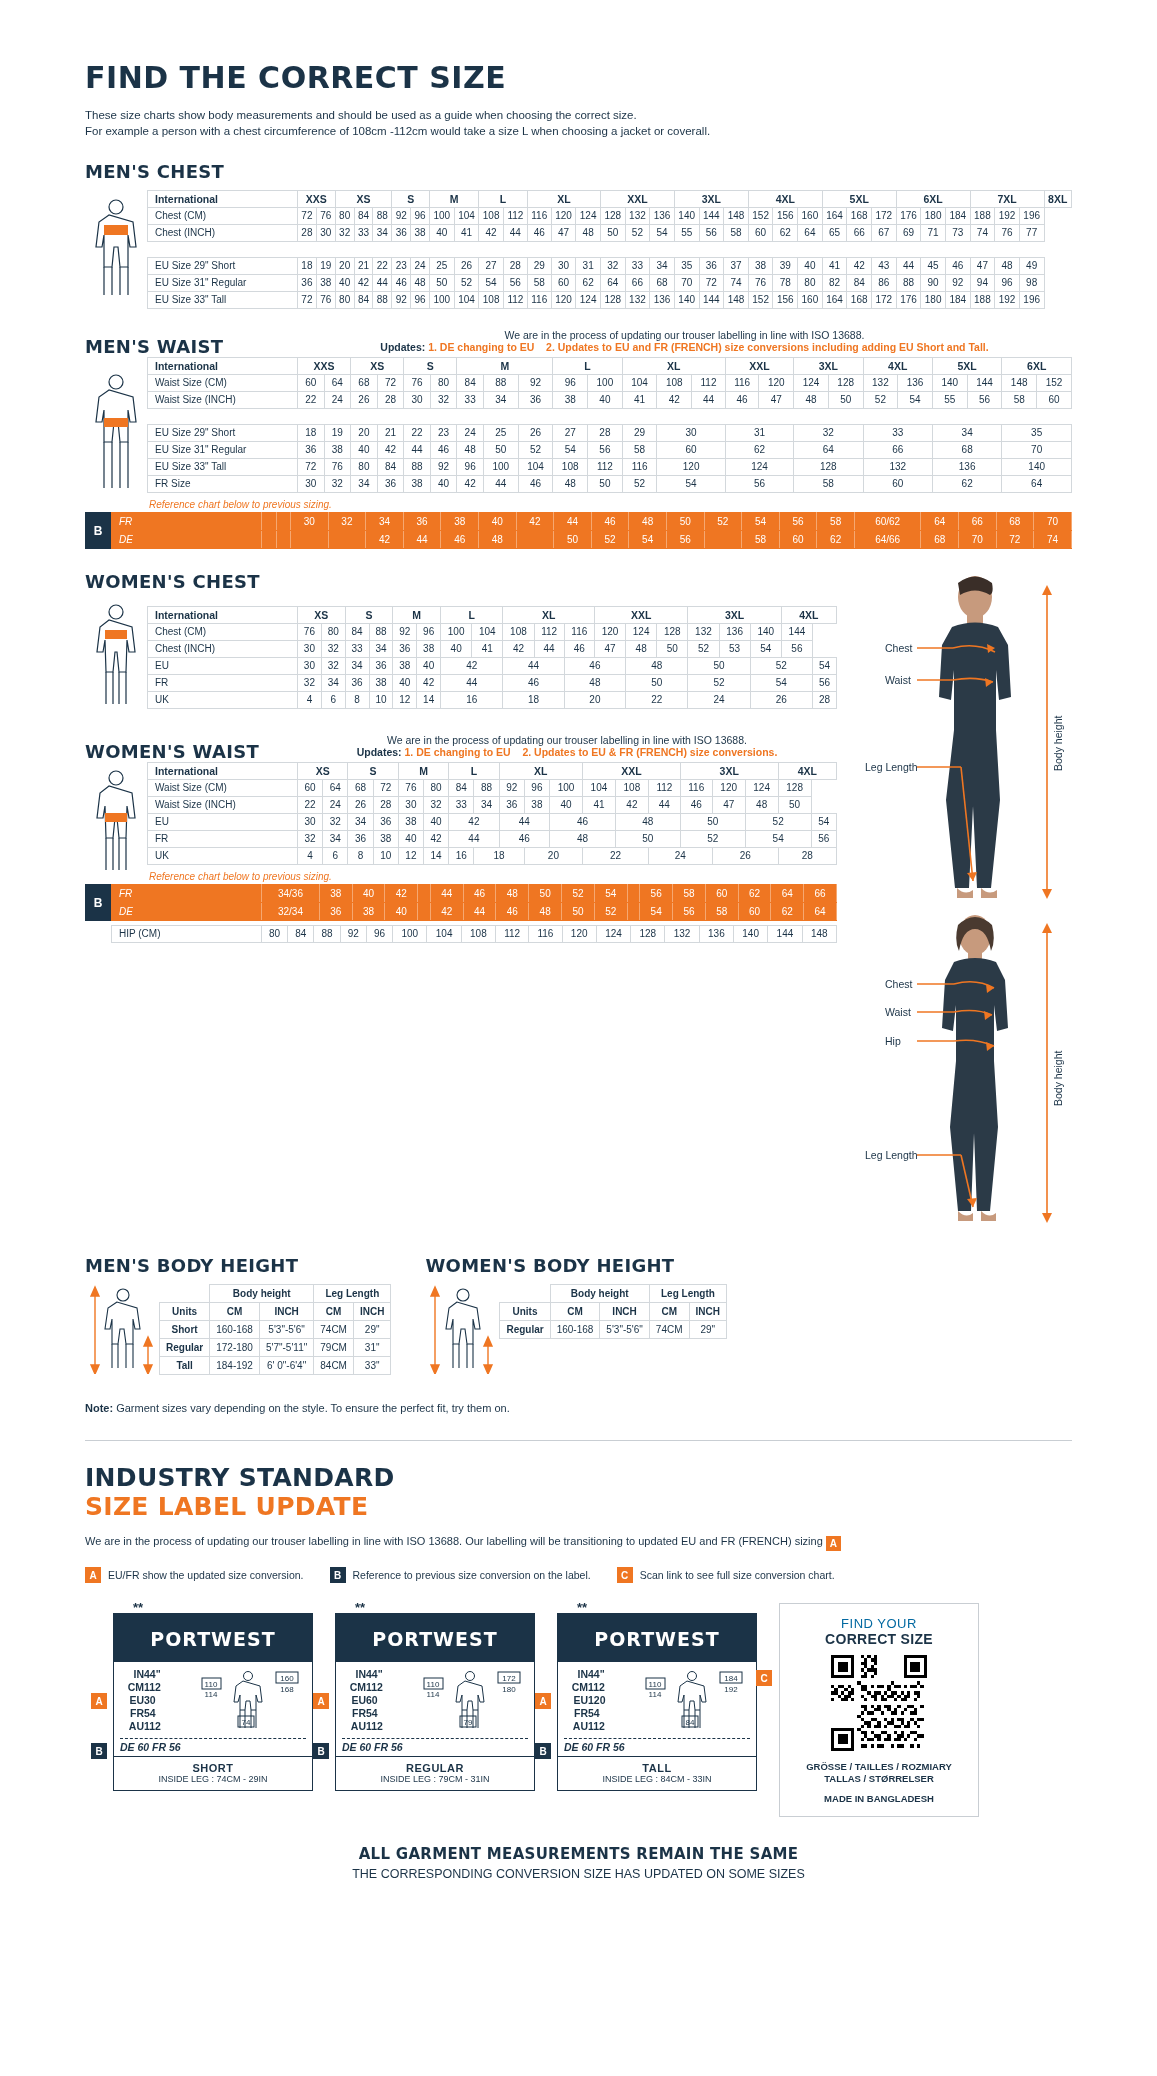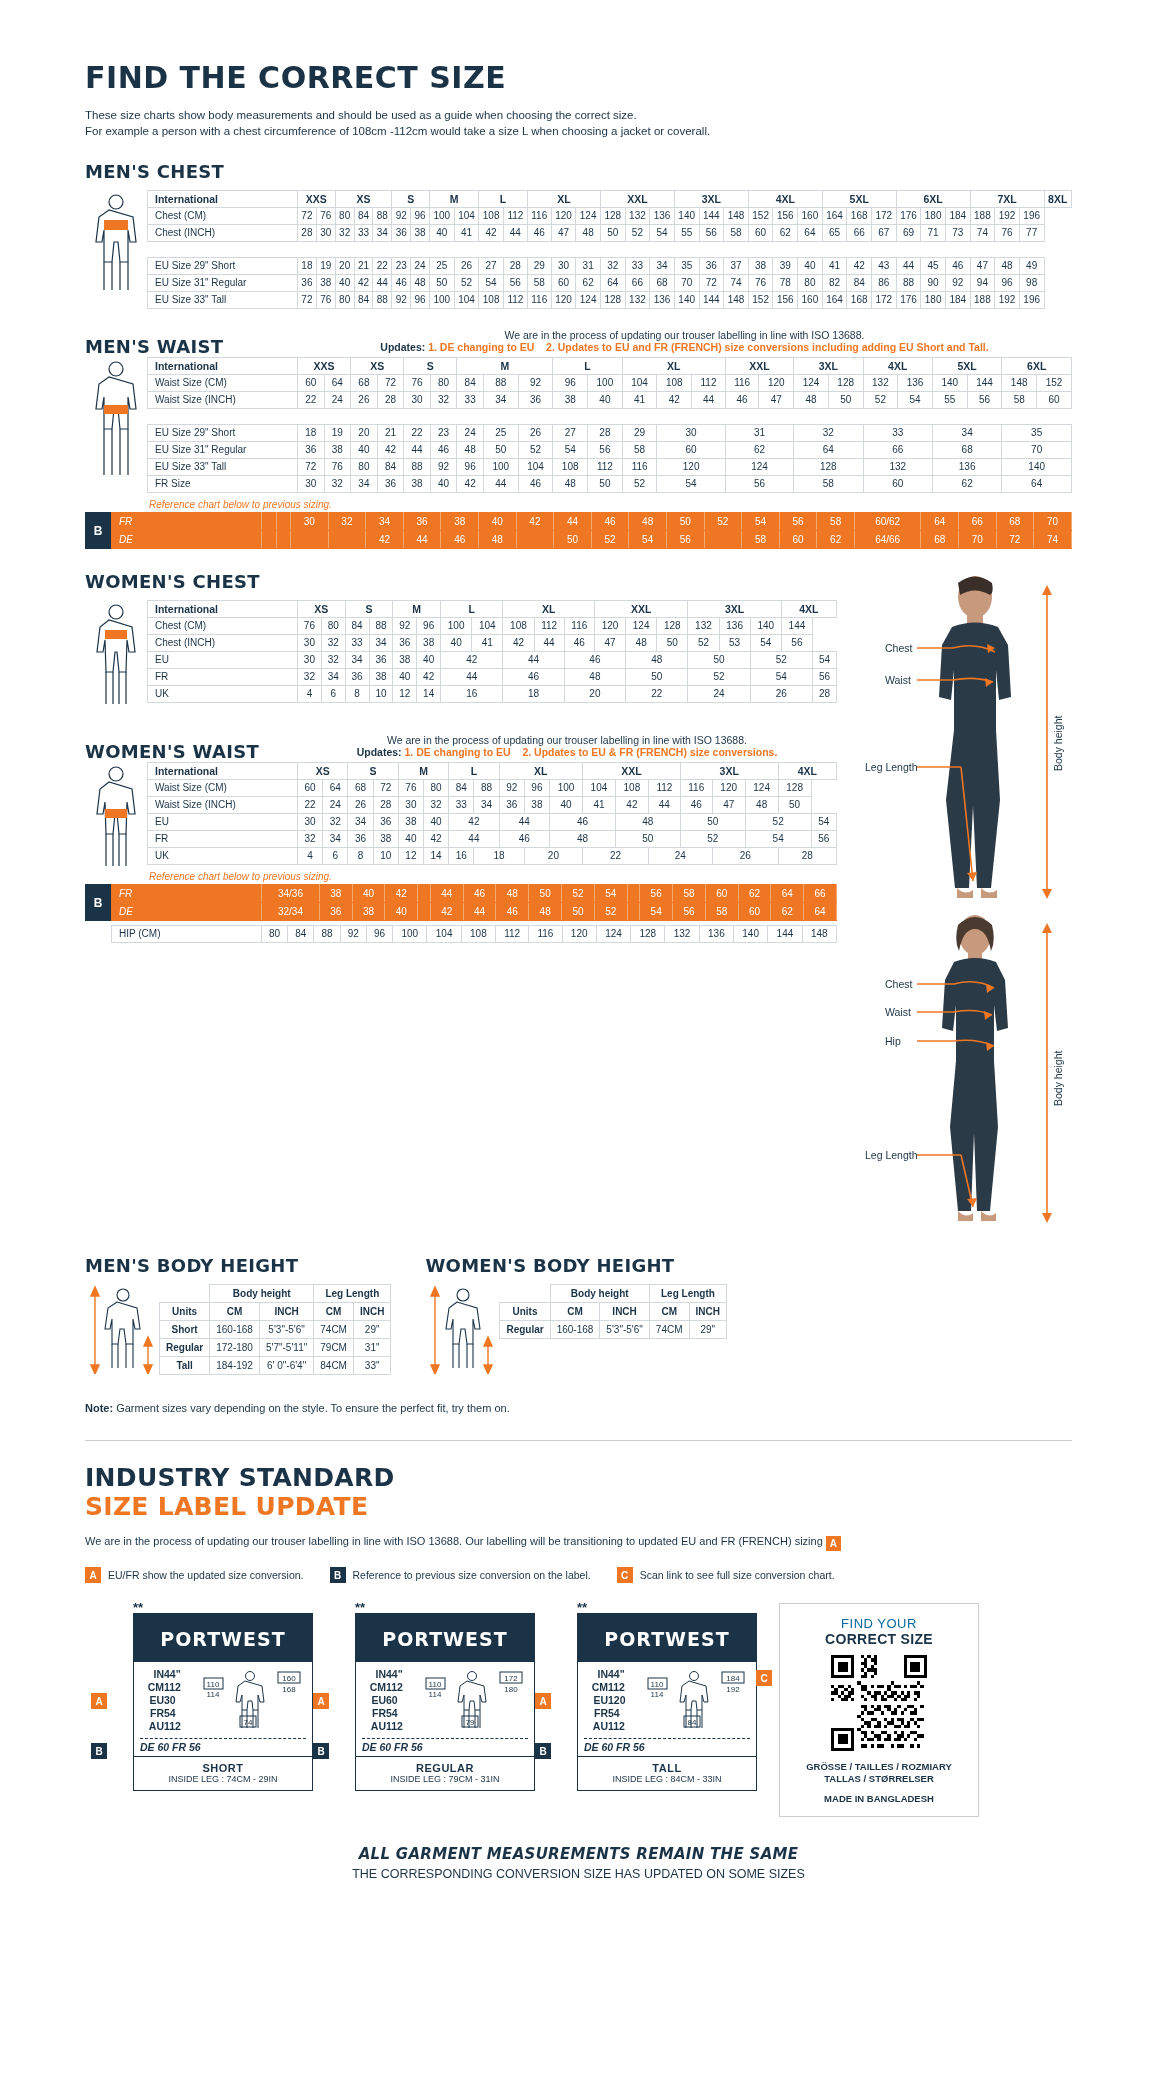--- a/index.html
+++ b/index.html
@@ -17,21 +17,21 @@
   h1.title {
     font-size:30px; letter-spacing:0.5px; font-weight:bold;
     color:#1b3347; margin:0 0 12px 0; font-family:"DejaVu Sans", sans-serif;
   }
   .intro { font-size:11.5px; line-height:16px; color:#1b3347; margin-bottom:22px; }
 
   h2.sect {
     font-size:18px; font-weight:bold; letter-spacing:0.3px; color:#1b3347;
     margin:0 0 8px 0; font-family:"DejaVu Sans", sans-serif;
   }
-  .sect-row { display:flex; align-items:flex-start; }
+  .sect-row { display:flex; align-items:center; }
   .fig { width:62px; flex:0 0 62px; }
   .tbl-area { flex:1 1 auto; }
 
   table.size { border-collapse:collapse; width:100%; font-size:10px; }
   table.size td, table.size th {
     border:1px solid #d3d8dc; padding:2px 3px; text-align:center; font-weight:normal;
     color:#1b3347; height:16px; line-height:12px;
   }
   table.size td.lbl, table.size th.lbl {
     text-align:left; padding-left:7px; width:150px; font-size:10px;
@@ -85,21 +85,21 @@
   .legend { display:flex; gap:26px; font-size:10.5px; margin-bottom:20px; align-items:center; flex-wrap:wrap;}
   .legend .item { display:flex; align-items:center; gap:7px; }
   .sq { width:16px; height:16px; color:#fff; font-weight:bold; font-size:10px; display:flex;
         align-items:center; justify-content:center; }
   .sq.or { background:#ef7622; }
   .sq.nv { background:#1b3347; }
 
   .labels-row { display:flex; gap:22px; align-items:flex-start; }
   .label-card { width:200px; position:relative; }
   .stars { color:#1b3347; font-size:13px; font-weight:bold; margin-left:20px; line-height:10px; }
-  .lbl-box { border:1px solid #1b3347; background:#fff;margin-left:20px; }
+  .lbl-box { border:1px solid #1b3347; background:#fff; }
   .lbl-head { background:#1b3347; color:#fff; text-align:center; padding:14px 0 12px 0; }
   .brand { font-size:19px; font-weight:bold; letter-spacing:1px; font-family:"DejaVu Sans", sans-serif;}
   .lbl-body { display:flex; padding:6px 4px 2px 4px; }
   .codes { font-size:10.5px; line-height:13px; width:78px; }
   .codes .row { display:flex; }
   .codes .k { width:26px; font-weight:bold;text-align:right; }
   .codes .v { font-weight:bold; }
   .fig-mini { flex:1 1 auto; position:relative; height:62px; }
   .dash-sep { border-top:1px dashed #1b3347; margin:3px 6px 2px 6px; }
   .de-fr { font-size:10.5px; font-style:italic; padding:0 0 3px 6px; font-weight:bold;}
@@ -111,21 +111,21 @@
     font-size:10px; display:flex; align-items:center; justify-content:center;
   }
   .qr-card { width:200px; border:1px solid #c9ced3; padding:12px 10px; text-align:center; position:relative; }
   .qr-top1 { font-size:13px; color:#0369a1; letter-spacing:0.5px; }
   .qr-top2 { font-size:14px; font-weight:bold; color:#1b3347; margin-bottom:8px; letter-spacing:0.3px;}
   .qr { width:96px; height:96px; margin:0 auto 10px auto; }
   .qr-foot { font-size:9.5px; font-weight:bold; line-height:12px; color:#1b3347; }
   .qr-made { font-size:9.5px; font-weight:bold; margin-top:8px; }
 
   .closing1 { text-align:center; font-size:15px; font-weight:bold; color:#1b3347; margin-top:28px;
-              font-family:"DejaVu Sans", sans-serif; letter-spacing:0.3px;font-style:italic;}
+              font-family:"DejaVu Sans", sans-serif; letter-spacing:0.3px;}
   .closing2 { text-align:center; font-size:12.5px; color:#1b3347; margin-top:4px; }
 
   .model-col { width:215px; flex:0 0 215px; position:relative; }
 </style>
 </head>
 <body>
 
 <div class="page">
 <div class="wrap">
 

